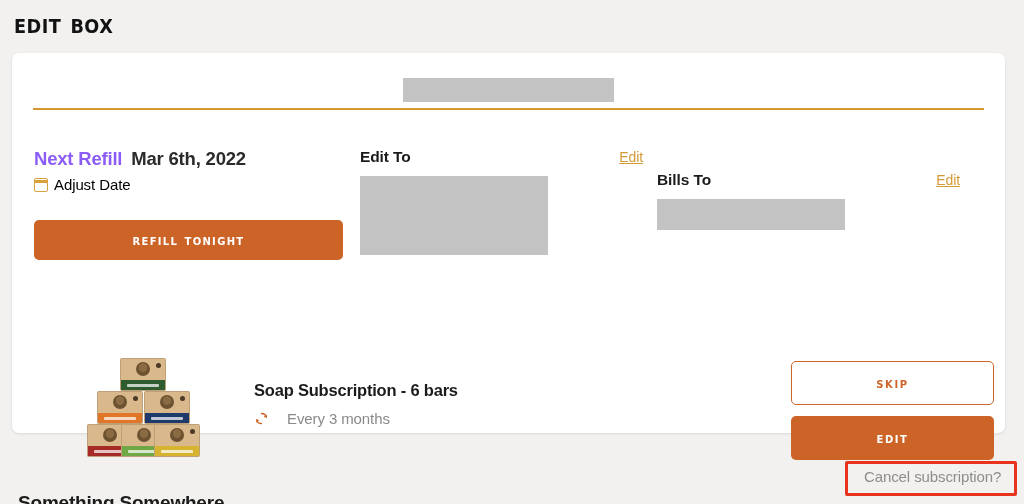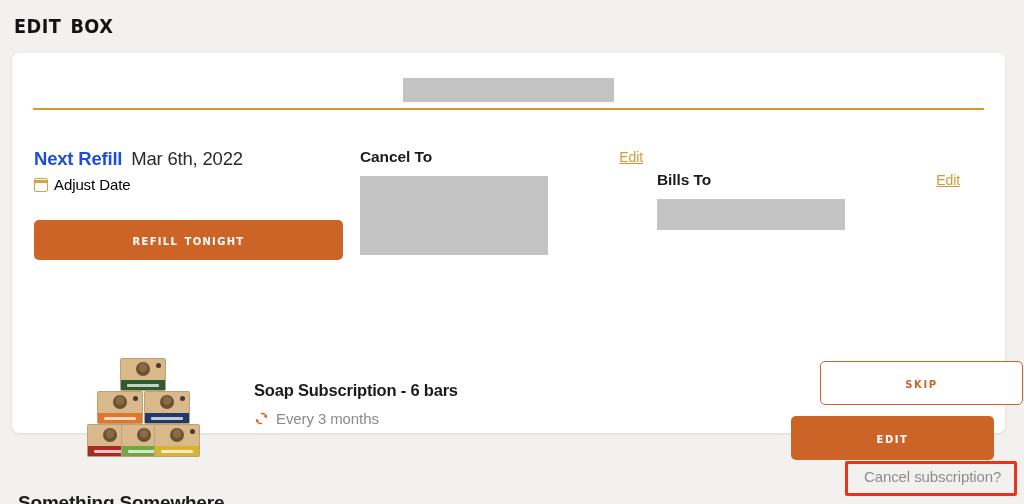--- a/index.html
+++ b/index.html
@@ -41,24 +41,24 @@
 
   .divider {
     position: absolute; left: 21px; top: 55px; width: 951px; height: 2px;
     background: #d7972f;
   }
 
   
   .refill-col { position: absolute; left: 22px; top: 95px; width: 310px; }
   .refill-line { display: flex; align-items: baseline; gap: 9px; white-space: nowrap; }
   .refill-label {
-    font-size: 18.5px; font-weight: 700; color: #1d4ed8; letter-spacing: -0.2px;
+    font-size: 18.5px; font-weight: 700; color: #8b5cf6; letter-spacing: -0.2px;
   }
   .refill-date {
-    font-size: 18.5px; font-weight: 400; color: #2b2b2b; letter-spacing: -0.2px;
+    font-size: 18.5px; font-weight: 700; color: #2b2b2b; letter-spacing: -0.2px;
   }
   .adjust-row {
     display: flex; align-items: center; gap: 6px;
     margin-top: 6px;
   }
   .cal-icon {
     width: 14px; height: 14px; position: relative; display: inline-block;
     border: 1.5px solid #d9a23f; border-radius: 2px; background: #fff;
   }
   .cal-icon::before {
@@ -132,27 +132,27 @@
   .soapbox .band::after {
     content: ""; position: absolute; left: 6px; right: 6px; top: 3.5px; height: 3px;
     background: rgba(255,255,255,0.72); border-radius: 1px;
   }
 
   
   .prod-text { position: absolute; left: 242px; top: 328px; }
   .prod-title {
     font-size: 16.5px; font-weight: 700; color: #1b1b1b; letter-spacing: -0.2px;
   }
-  .prod-freq-row { display: flex; align-items: center; gap: 7px; margin-top: 10px; }
+  .prod-freq-row { display: flex; align-items: center; gap: 18px; margin-top: 10px; }
   .refresh-icon { width: 15px; height: 15px; display: block; }
   .prod-freq { font-size: 15px; color: #8a8a8a; letter-spacing: -0.1px; }
 
   
   .btn-skip {
-    position: absolute; left: 808px; top: 308px; width: 203px; height: 44px;
+    position: absolute; left: 779px; top: 308px; width: 203px; height: 44px;
     background: #ffffff; border: 1.6px solid #cc6428; border-radius: 5px;
     color: #cc6428;
     font-family: "DejaVu Sans", sans-serif;
     font-size: 14px; font-weight: 700; letter-spacing: 1.6px;
     font-variant: small-caps; text-transform: lowercase;
     cursor: pointer;
     display: flex; align-items: center; justify-content: center;
   }
   .btn-edit {
     position: absolute; left: 779px; top: 363px; width: 203px; height: 44px;
@@ -206,21 +206,21 @@
       <div class="adjust-row">
         <span class="cal-icon"></span>
         <span class="adjust-label">Adjust Date</span>
       </div>
     </div>
 
     <button class="btn-refill">Refill Tonight</button>
 
     <div class="addr-col addr-ships">
       <div class="addr-head">
-        <span class="addr-title">Cancel To</span>
+        <span class="addr-title">Edit To</span>
         <span class="addr-edit">Edit</span>
       </div>
       <div class="redact addr-redact-ships"></div>
     </div>
 
     <div class="addr-col addr-bills">
       <div class="addr-head">
         <span class="addr-title">Bills To</span>
         <span class="addr-edit">Edit</span>
       </div>

